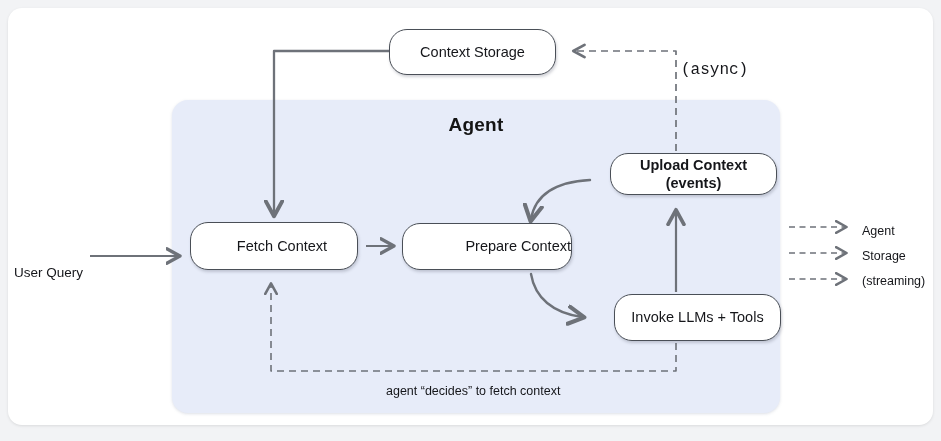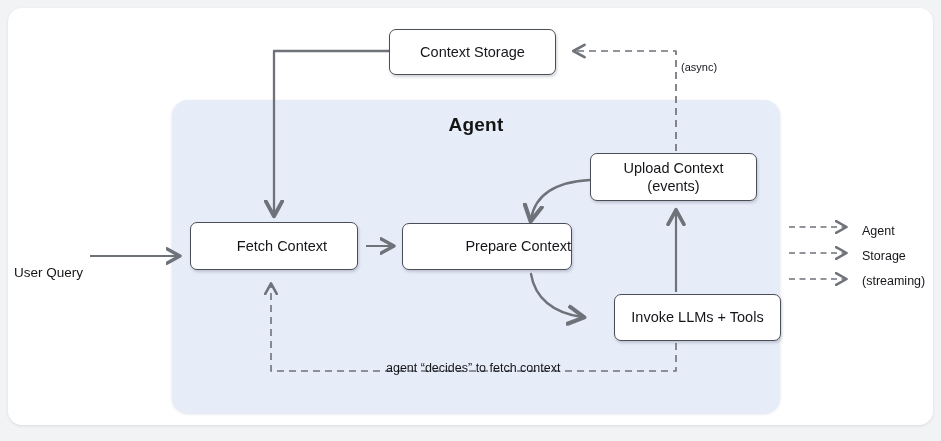--- a/index.html
+++ b/index.html
@@ -46,46 +46,46 @@
     text-align: center;
     font-size: 19px;
     font-weight: bold;
     color: #141414;
     letter-spacing: .2px;
   }
   .node {
     position: absolute;
     background: #ffffff;
     border: 1.6px solid #4a4f57;
-    border-radius: 7px;
+    border-radius: 18px;
     box-shadow: 1px 2px 3px rgba(90,95,110,0.28);
     display: flex;
     align-items: center;
     justify-content: center;
     text-align: center;
     font-size: 14.5px;
     color: #15161a;
     line-height: 1.25;
     box-sizing: border-box;
   }
   #node-context-storage { left: 389px; top: 29px;  width: 167px; height: 46px; }
   #node-fetch-context   { left: 190px; top: 222px; width: 168px; height: 48px; padding-left: 16px; }
   #node-prepare-context { left: 402px; top: 223px; width: 170px; height: 47px; justify-content: flex-end; }
-  #node-upload-context  { left: 590px; top: 153px; width: 167px; height: 48px; }
+  #node-upload-context  { left: 610px; top: 153px; width: 167px; height: 42px; font-weight: bold; }
   #node-invoke-llms     { left: 614px; top: 294px; width: 167px; height: 47px; }
 
   .label {
     position: absolute;
     font-size: 13px;
     color: #15161a;
     white-space: nowrap;
   }
   #label-user-query { left: 14px; top: 248px; font-size: 13.5px; margin-top: 17px; }
-  #label-async { left: 681px; top: 61px; font-size: 11px; }
-  #label-decides { left: 386px; top: 361px; font-size: 12.5px; }
+  #label-async { left: 681px; top: 61px; font-size: 16px; font-family: Liberation Mono, monospace; }
+  #label-decides { left: 386px; top: 384px; font-size: 12.5px; }
 
   .legend {
     position: absolute;
     left: 862px;
     top: 219px;
     font-size: 12.5px;
     color: #15161a;
     line-height: 25px;
   }
   .legend div { white-space: nowrap; }

